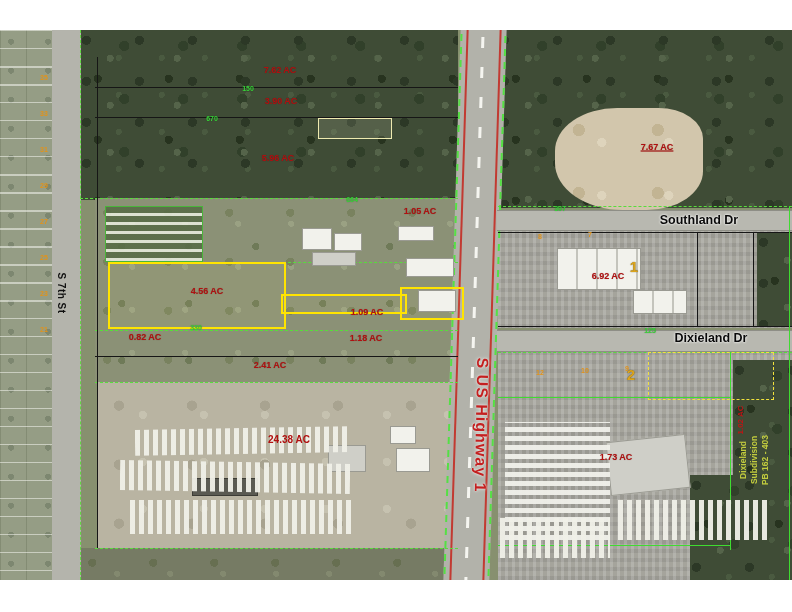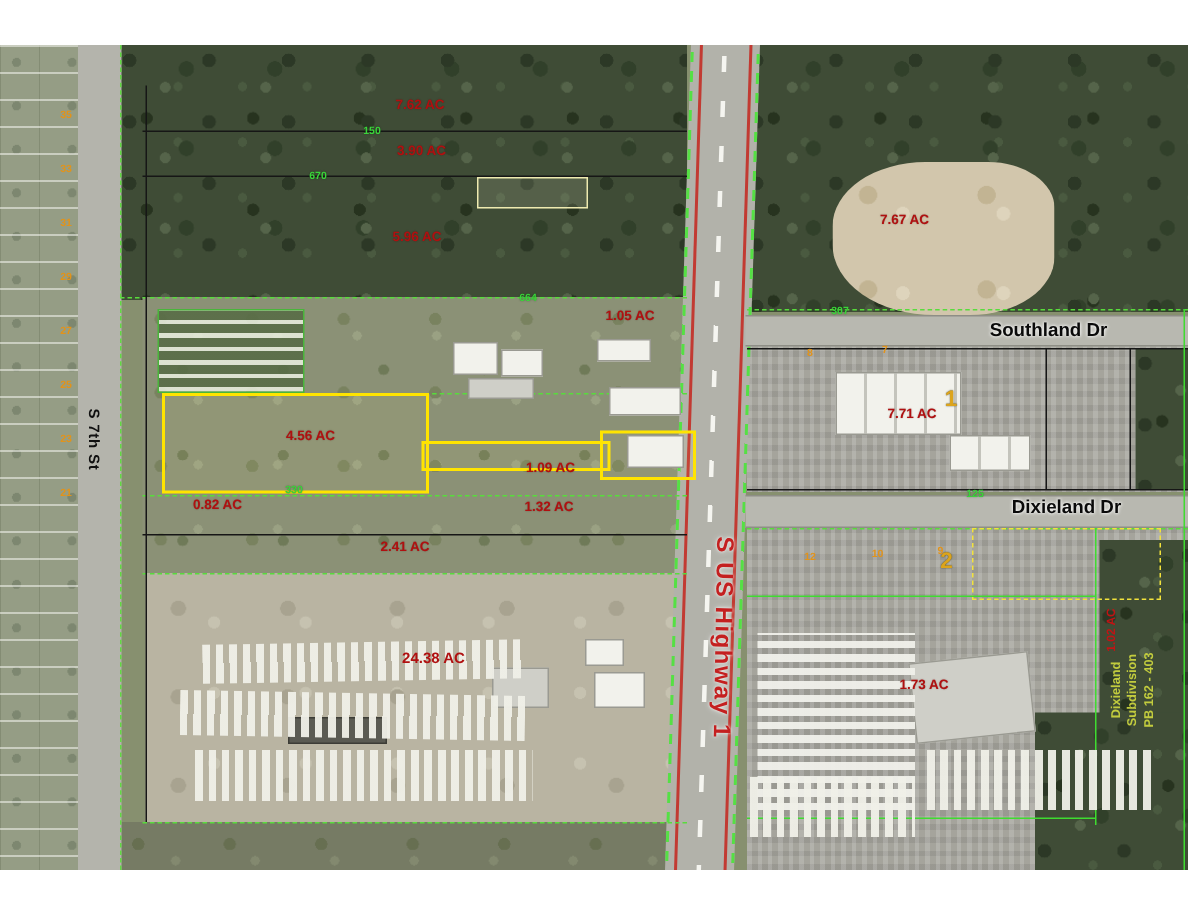--- a/index.html
+++ b/index.html
@@ -171,26 +171,26 @@
     <div class="trailers tr-h" style="left:618px;top:470px;width:150px;height:40px;"></div>
     <div class="trailers tr-h" style="left:500px;top:488px;width:110px;height:40px;"></div>
 
     <div class="abs" id="label-layer" style="left:0;top:0;width:792px;height:550px;">
         <span class="lbl acre" style="left: 280px; top: 40px;">7.62 AC</span>
         <span class="lbl acre" style="left: 281px; top: 71px;">3.90 AC</span>
         <span class="lbl acre" style="left: 278px; top: 128px;">5.96 AC</span>
         <span class="lbl acre" style="left: 420px; top: 181px;">1.05 AC</span>
         <span class="lbl acre" style="left: 207px; top: 261px;">4.56 AC</span>
         <span class="lbl acre" style="left: 367px; top: 282px;">1.09 AC</span>
-        <span class="lbl acre" style="left: 366px; top: 308px;">1.32 AC</span>
+        <span class="lbl acre" style="left: 366px; top: 308px;">1.18 AC</span>
         <span class="lbl acre" style="left: 145px; top: 307px;">0.82 AC</span>
         <span class="lbl acre" style="left: 270px; top: 335px;">2.41 AC</span>
         <span class="lbl acre-big" style="left: 289px; top: 410px;">24.38 AC</span>
-        <span class="lbl acre" style="left: 603px; top: 117px;">7.67 AC</span>
-        <span class="lbl acre" style="left: 608px; top: 246px;">7.71 AC</span>
+        <span class="lbl acre" style="left: 657px; top: 117px; text-decoration: underline;">7.67 AC</span>
+        <span class="lbl acre" style="left: 608px; top: 246px;">6.92 AC</span>
         <span class="lbl acre" style="left: 616px; top: 427px;">1.73 AC</span>
         <span class="lbl acre-v" style="left: 741px; top: 390px; transform: translate(-50%, -50%) rotate(-90deg);">1.02 AC</span>
         <span class="lbl street-v" style="left: 61px; top: 263px; transform: translate(-50%, -50%) rotate(90deg);">S 7th St</span>
         <span class="lbl hwy" style="left: 481px; top: 395px; transform: translate(-50%, -50%) rotate(91deg);">S US Highway 1</span>
         <span class="lbl street-h" style="left: 699px; top: 190px;">Southland Dr</span>
         <span class="lbl street-h" style="left: 711px; top: 308px;">Dixieland Dr</span>
         <span class="lbl block" style="left: 634px; top: 236px;">1</span>
         <span class="lbl block" style="left: 631px; top: 344px;">2</span>
         <span class="lbl lot" style="left: 44px; top: 47px;">35</span>
         <span class="lbl lot" style="left: 44px; top: 83px;">33</span>

